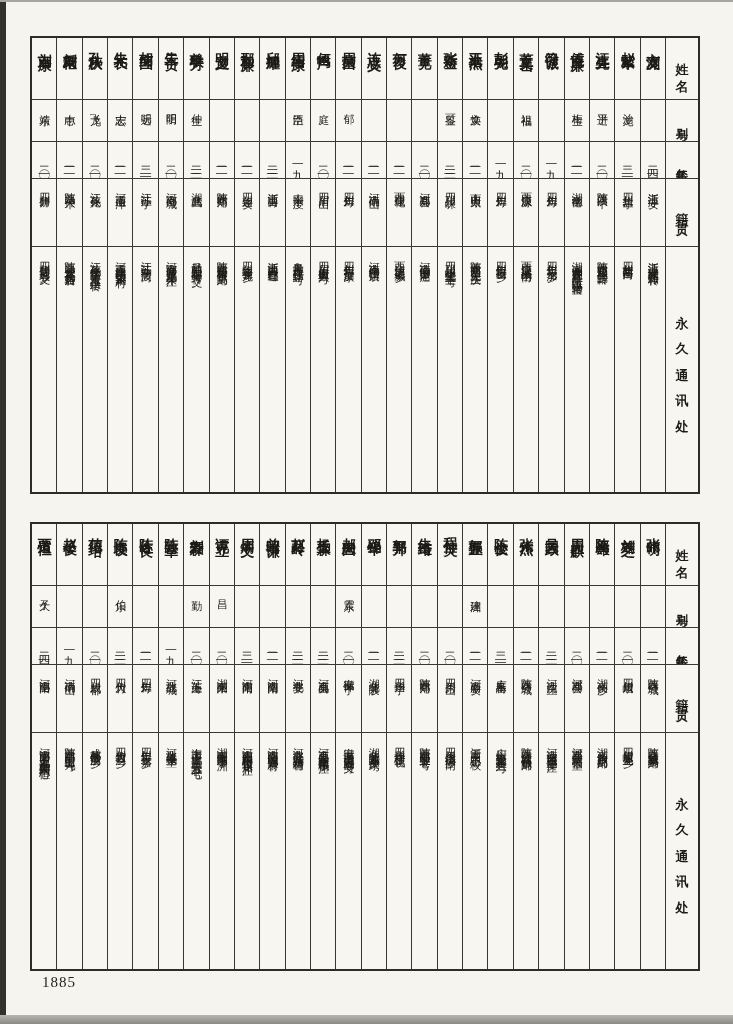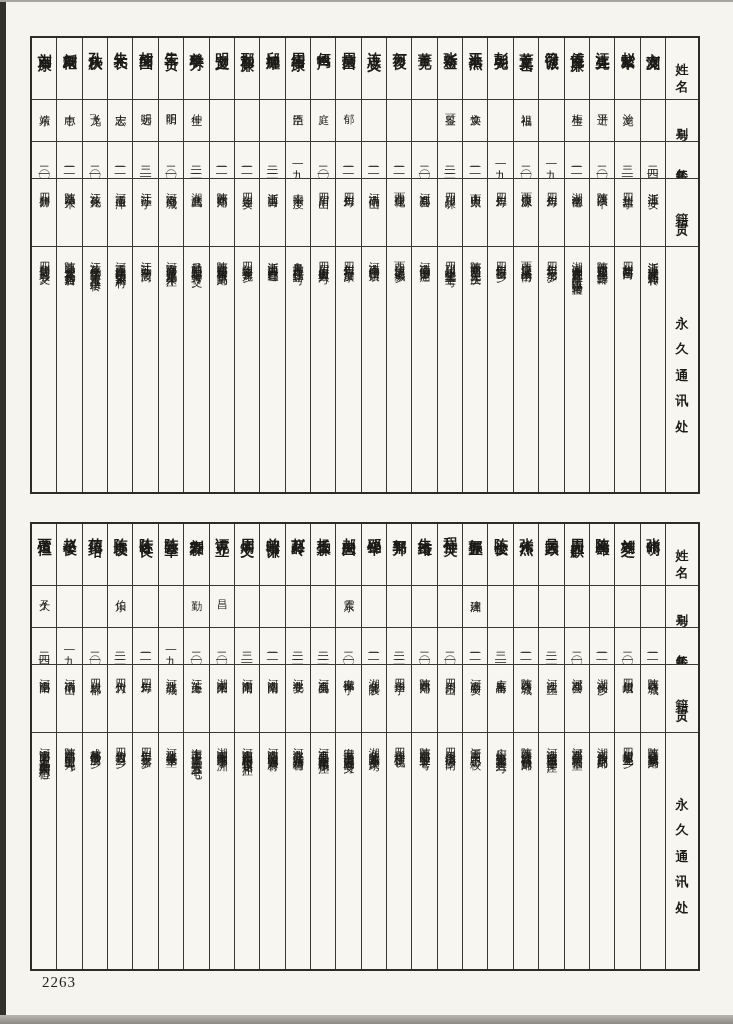--- a/index.html
+++ b/index.html
@@ -951,16 +951,16 @@
         </div>
         <div class="cell cell-native">
           <span class="vtext">河南泌阳</span>
         </div>
         <div class="cell cell-addr">
           <span class="vtext">河南泌阳西北九十里郭集镇同心恒</span>
         </div>
       </div>
     </div>
 
-  <div class="page-number">2263</div>
+  <div class="page-number">1885</div>
 
   <div class="scan-edge-bottom"></div>
 </div>
 
 </body></html>

